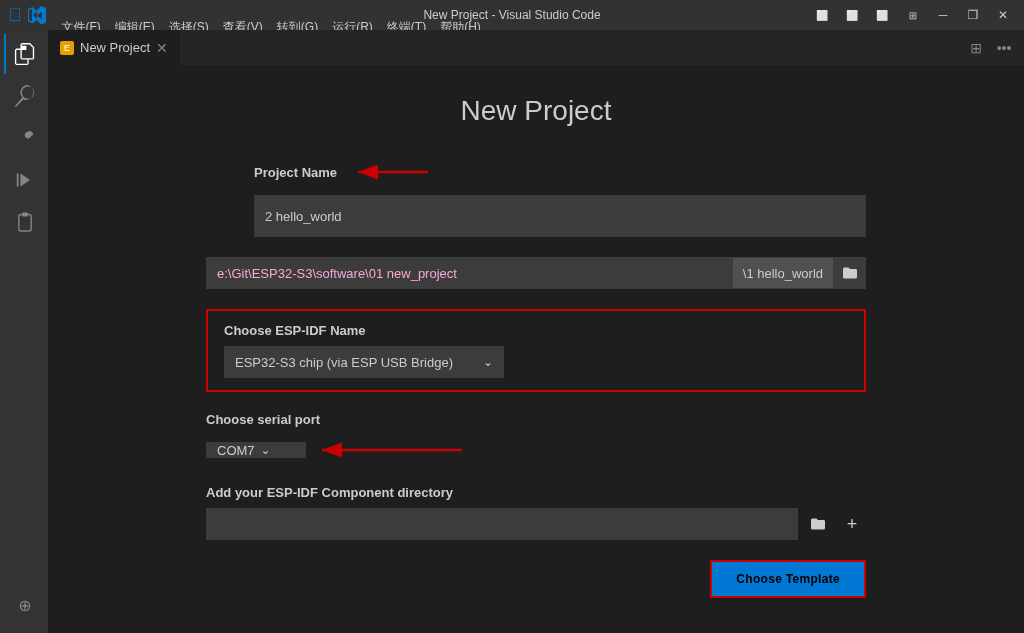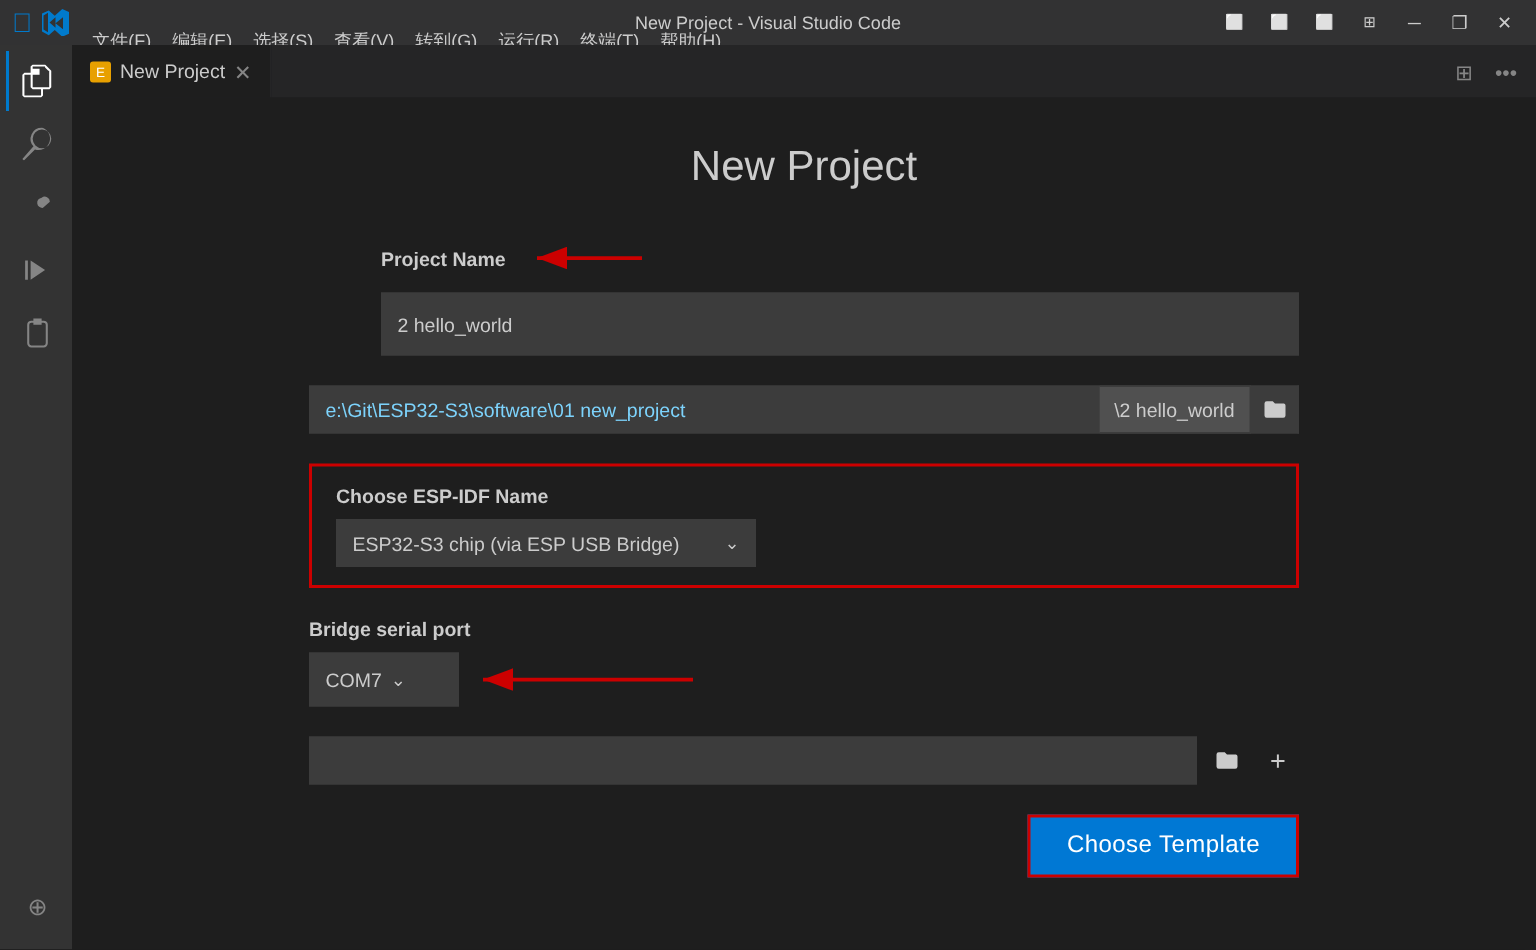--- a/index.html
+++ b/index.html
@@ -227,21 +227,21 @@
     
     .directory-row {
       display: flex;
       gap: 0;
       align-items: center;
     }
     .directory-input {
       flex: 1;
       background: #3c3c3c;
       border: 1px solid #3c3c3c;
-      color: #7dd3fc;
+      color: #f9a8d4;
       padding: 12px 10px;
       font-size: 13px;
       outline: none;
       height: 32px;
     }
     .directory-suffix {
       background: #505050;
       border: 1px solid #3c3c3c;
       border-left: none;
       color: #cccccc;
@@ -302,21 +302,21 @@
       display: flex;
       align-items: center;
       gap: 6px;
     }
     .serial-dropdown {
       background: #3c3c3c;
       border: 1px solid #3c3c3c;
       color: #cccccc;
       padding: 6px 10px;
       font-size: 13px;
-      height: 36px;
+      height: 16px;
       display: flex;
       align-items: center;
       gap: 6px;
       cursor: pointer;
       min-width: 100px;
     }
 
     
     .component-row {
       display: flex;
@@ -350,25 +350,25 @@
     .bottom-row {
       display: flex;
       justify-content: flex-end;
       margin-top: 16px;
       padding-bottom: 20px;
     }
 
     .choose-template-btn {
       background: #0078d4;
       border: 2px solid #cc0000;
-      color: #ffffff;
+      color: #000000;
       padding: 10px 24px;
-      font-size: 16px;
-      cursor: pointer;
-      font-weight: 400;
+      font-size: 12px;
+      cursor: pointer;
+      font-weight: 700;
       letter-spacing: 0.3px;
     }
   </style>
 </head>
 <body>
 
 <div class="titlebar">
   <div class="titlebar-left">
     <span class="titlebar-logo" style="color:#007acc;font-size:18px;"></span>
     <svg width="18" height="18" viewBox="0 0 18 18" style="margin-right:4px;">
@@ -464,59 +464,60 @@
               </defs>
               <line x1="75" y1="15" x2="5" y2="15" stroke="#cc0000" stroke-width="2.5" marker-end="url(#arrowhead1)"></line>
             </svg>
           </div>
           <input class="form-input" type="text" value="2 hello_world" style="">
         </div>
 
         <div class="form-section" style="position:relative;">
           <div class="directory-row">
             <input class="directory-input" type="text" value="e:\Git\ESP32-S3\software\01 new_project" style="">
-            <div class="directory-suffix">\2 hello_world</div>
+            <div class="directory-suffix">\1 hello_world</div>
             <button class="folder-btn">
               <svg width="16" height="16" viewBox="0 0 16 16" fill="currentColor">
                 <path d="M14 4H8L6.5 2.5h-4A1.5 1.5 0 0 0 1 4v8a1.5 1.5 0 0 0 1.5 1.5h11A1.5 1.5 0 0 0 15 12V5.5A1.5 1.5 0 0 0 14 4z"></path>
               </svg>
             </button>
           </div>
         </div>
 
         <div class="board-section">
           <div class="form-label">Choose ESP-IDF Name</div>
           <div class="dropdown-row">
             <div class="dropdown">
               <span>ESP32-S3 chip (via ESP USB Bridge)</span>
               <span class="dropdown-arrow">⌄</span>
             </div>
           </div>
         </div>
 
         <div class="form-section" style="position:relative;">
-          <div class="form-label">Bridge serial port</div>
+          <div class="form-label">Choose serial port</div>
           <div class="serial-row">
             <div class="serial-dropdown">
               <span>COM7</span>
               <span style="font-size:12px;">⌄</span>
             </div>
 
             <svg width="160" height="30" viewBox="0 0 160 30" style="margin-left:0px;">
               <defs>
                 <marker id="arrowhead3" markerWidth="8" markerHeight="6" refX="8" refY="3" orient="auto">
                   <polygon points="0 0, 8 3, 0 6" fill="#cc0000"></polygon>
                 </marker>
               </defs>
               <line x1="150" y1="15" x2="10" y2="15" stroke="#cc0000" stroke-width="2.5" marker-end="url(#arrowhead3)"></line>
             </svg>
           </div>
         </div>
 
         <div class="form-section">
+          <div class="form-label">Add your ESP-IDF Component directory</div>
           <div class="component-row">
             <input class="component-input" type="text" style="">
             <button class="icon-btn">
               <svg width="16" height="16" viewBox="0 0 16 16" fill="#cccccc">
                 <path d="M14 4H8L6.5 2.5h-4A1.5 1.5 0 0 0 1 4v8a1.5 1.5 0 0 0 1.5 1.5h11A1.5 1.5 0 0 0 15 12V5.5A1.5 1.5 0 0 0 14 4z"></path>
               </svg>
             </button>
             <button class="icon-btn">
               <span style="font-size:18px;line-height:1;">+</span>
             </button>

